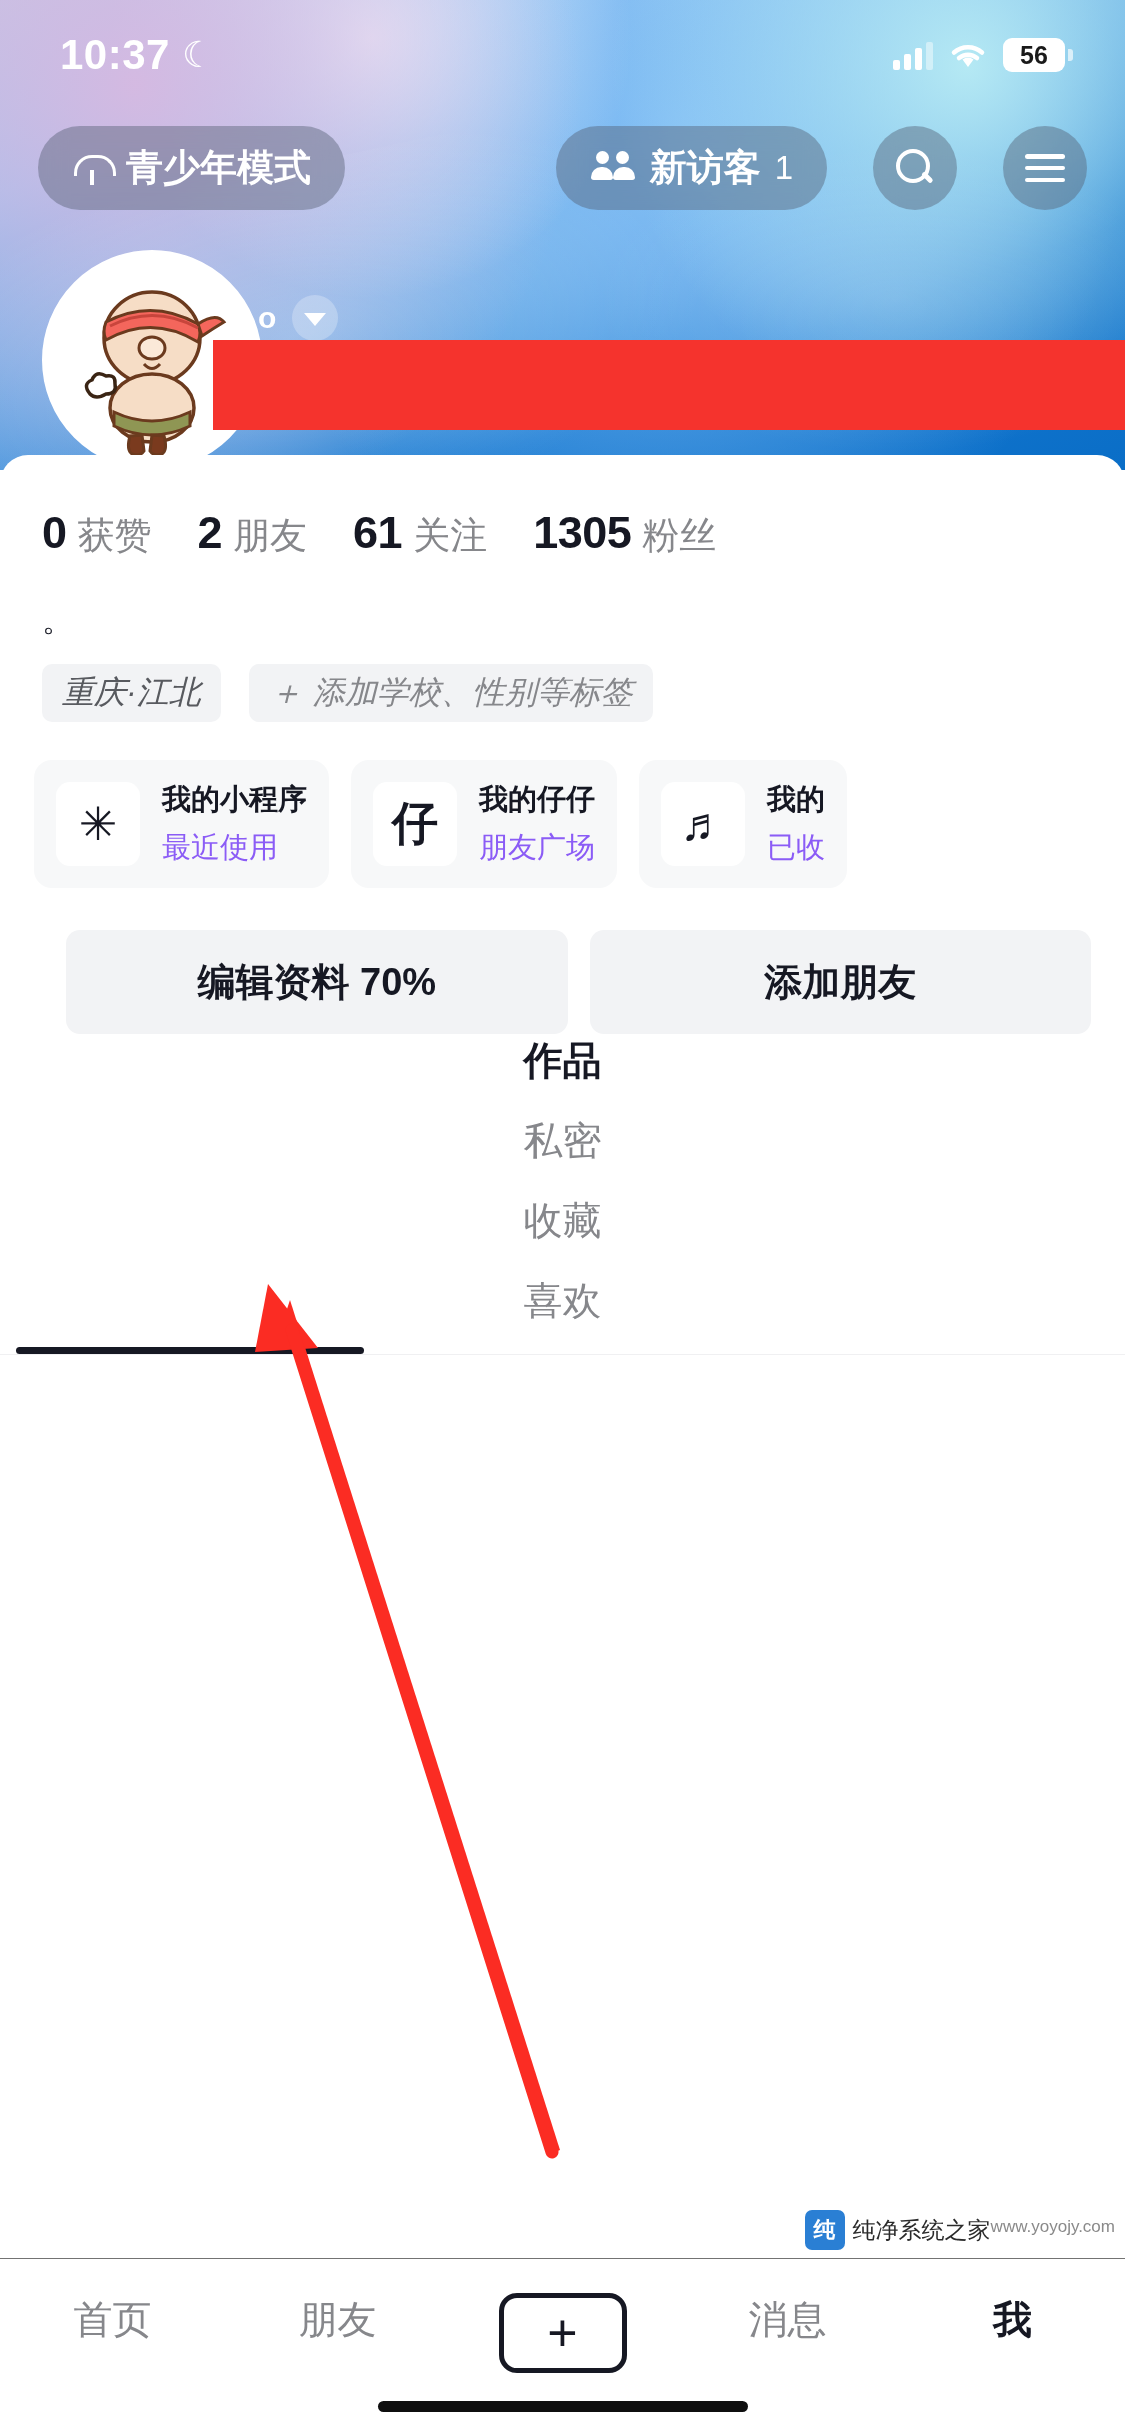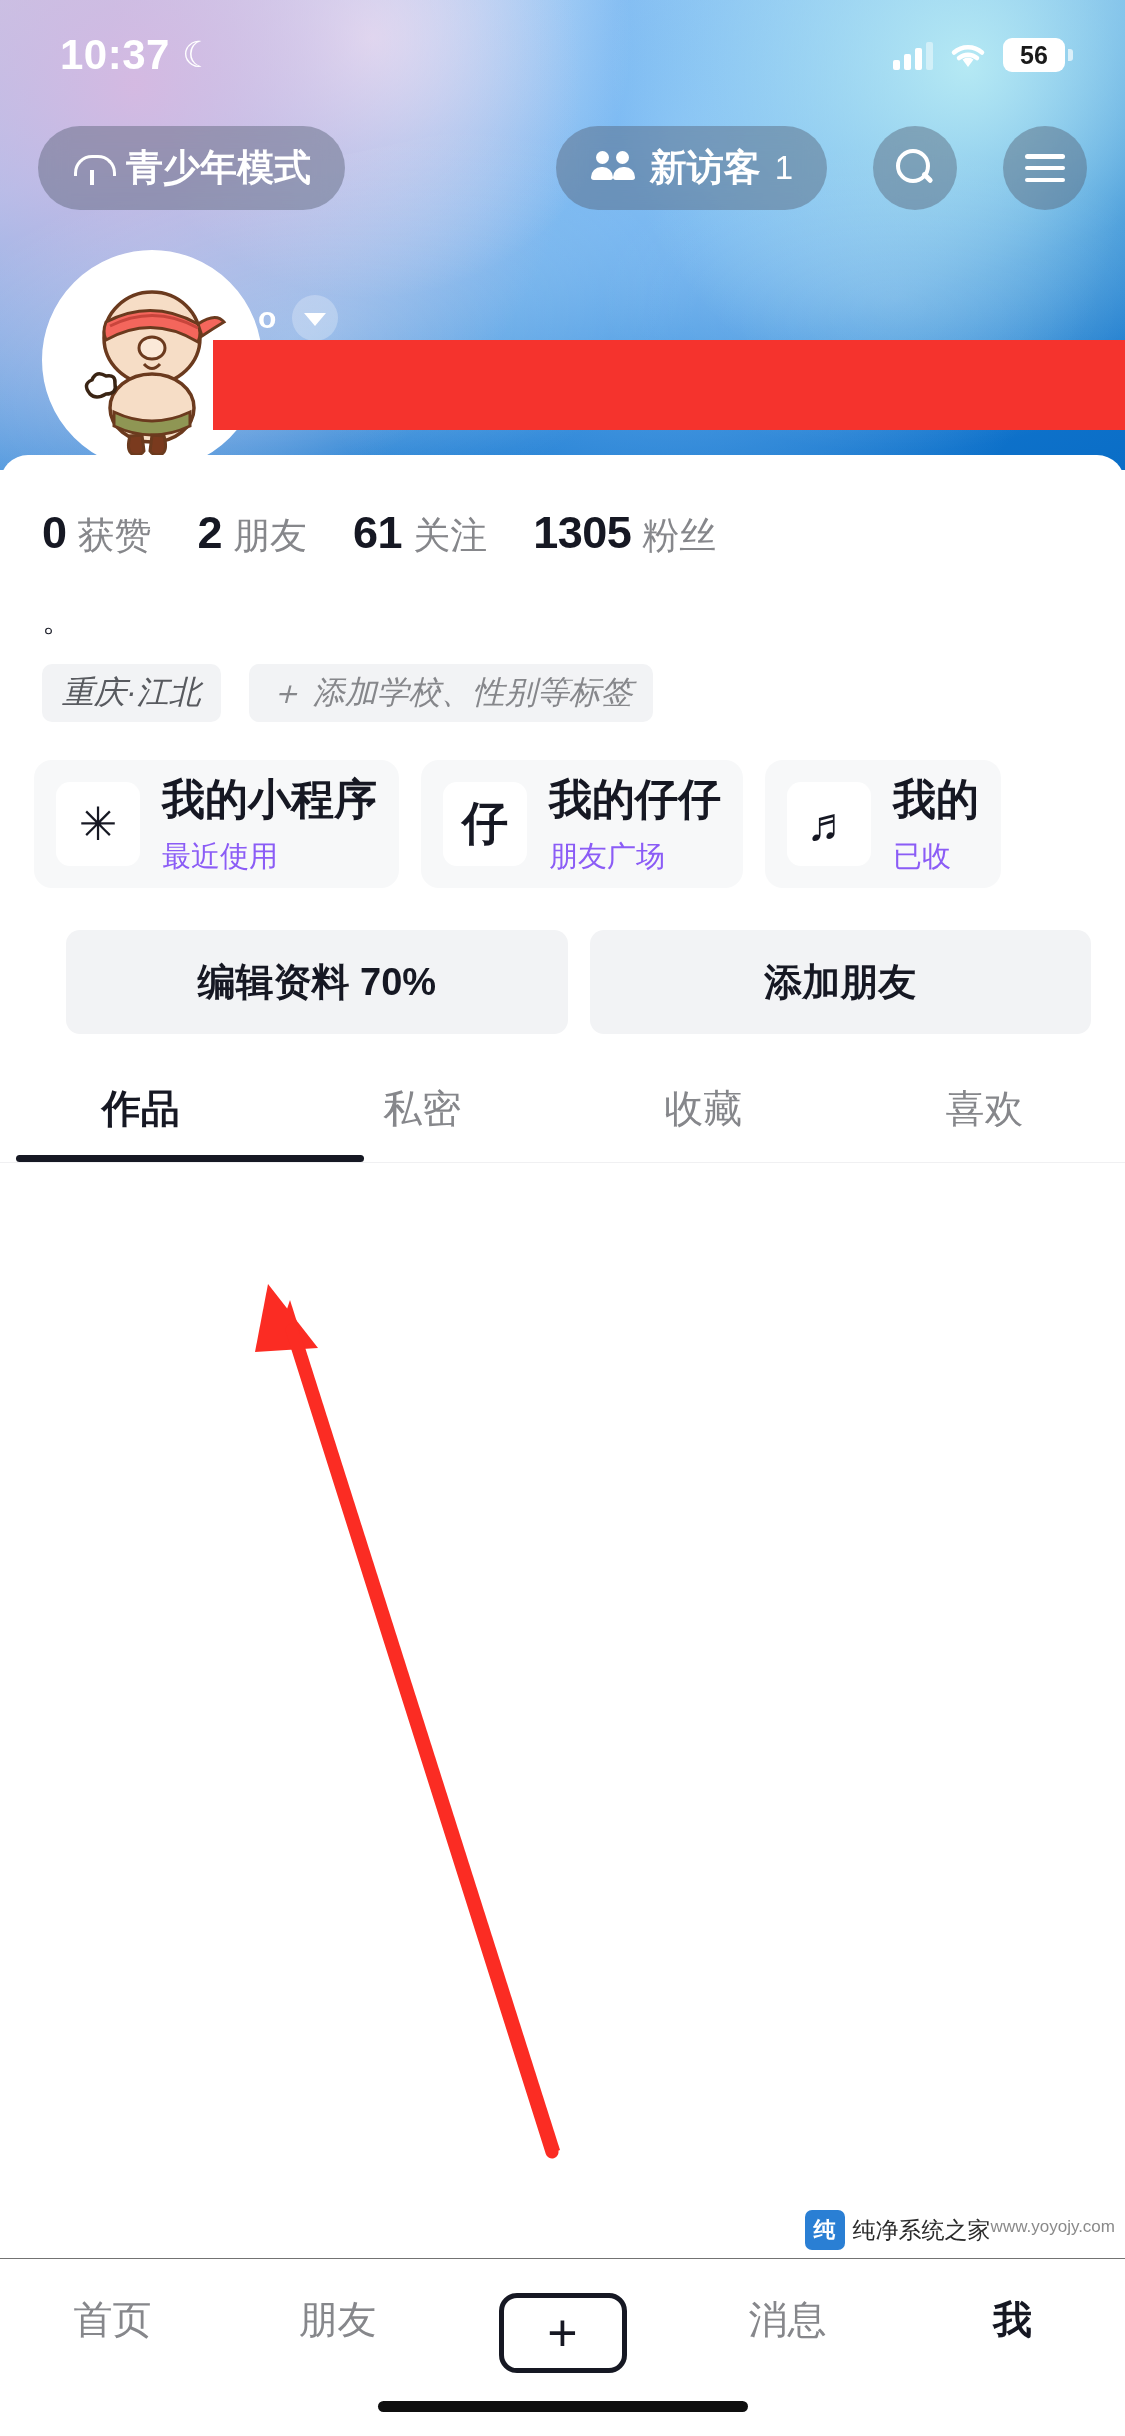--- a/index.html
+++ b/index.html
@@ -171,33 +171,33 @@
   .card {
     height:128px; background:#f7f8f9; border-radius:18px;
     display:flex; align-items:center; padding:0 22px; gap:22px; flex:none;
   }
   .card-ico {
     width:84px; height:84px; border-radius:14px; background:#ffffff;
     display:flex; align-items:center; justify-content:center;
     font-size:46px; color:#161823; font-weight:600;
   }
   .card-txt { display:flex; flex-direction:column; gap:8px; }
-  .card-t1 { font-size:43px; font-weight:700; color:#161823; white-space:nowrap; }
+  .card-t1 { font-size:29px; font-weight:700; color:#161823; white-space:nowrap; }
   .card-t2 { font-size:29px; color:#8b5cf6; white-space:nowrap;font-family:Liberation Mono, monospace; }
 
   
   .actions { display:flex; gap:22px; padding:42px 34px 0 34px;margin-left:32px; }
   .action {
     flex:1; height:104px; background:#f2f3f5; border-radius:14px;
     display:flex; align-items:center; justify-content:center;
     font-size:38px; font-weight:600; color:#161823;
   }
 
   
-  .tabs { display:flex; margin-top:48px; position:relative; }
+  .tabs { display:flex; position:relative;flex-direction:column; }
   .tab { flex:1; text-align:center; font-size:39px; color:#86878b; padding-bottom:26px; }
   .tab.active { color:#161823; font-weight:700; }
   .tab-underline {
     position:absolute; bottom:0; left:16px; width:348px; height:7px;
     background:#161823; border-radius:4px;
   }
   .tab-divider { height:1px; background:#f0f0f2; }
 
   
   .empty { display:flex; flex-direction:column; align-items:center; padding-top:158px; }

